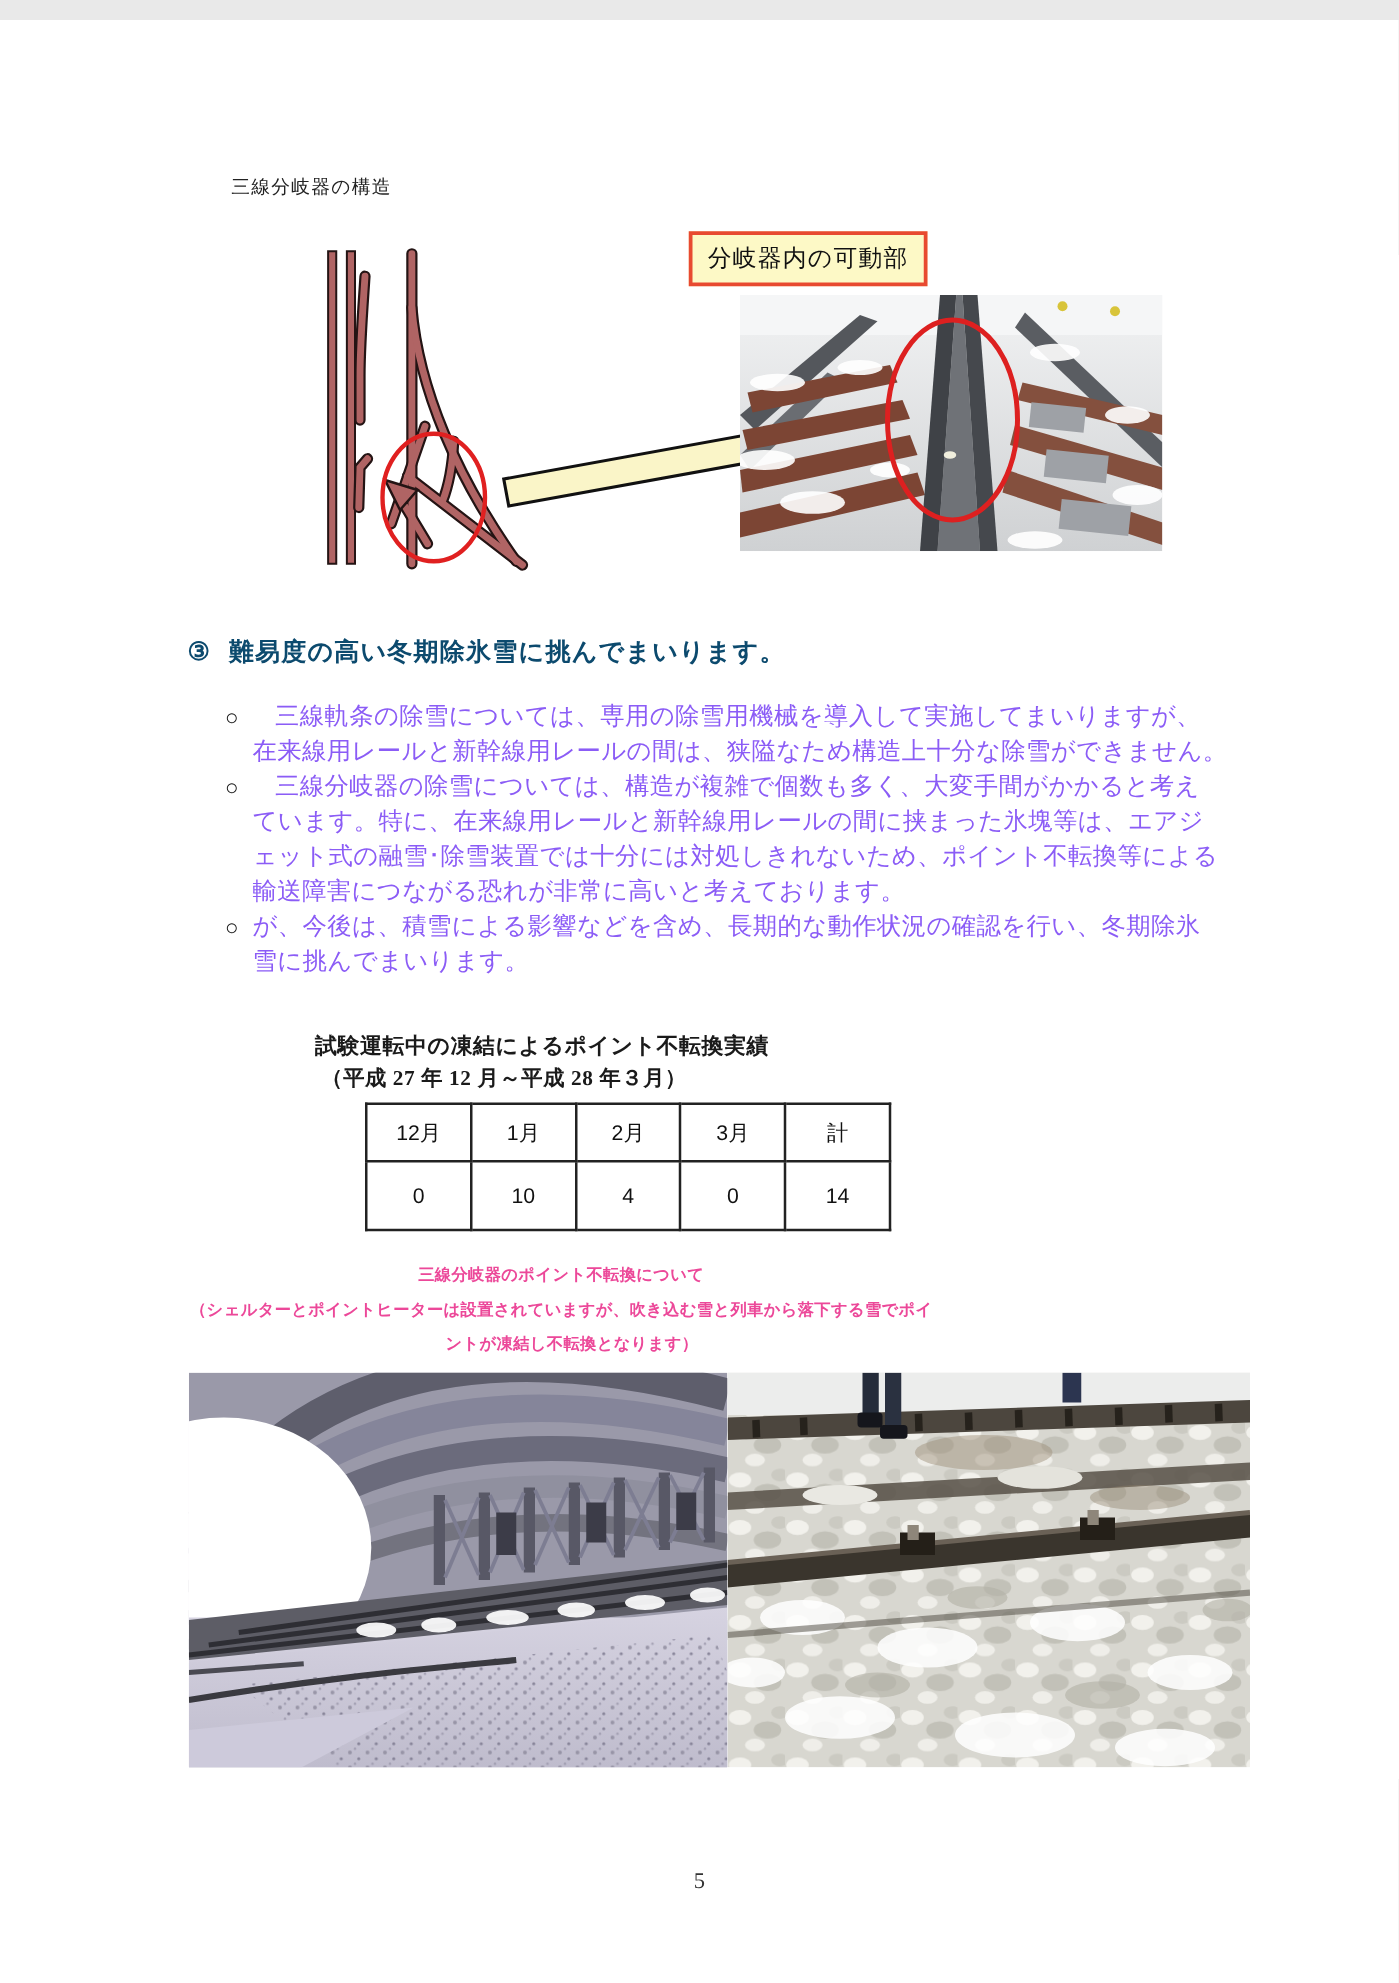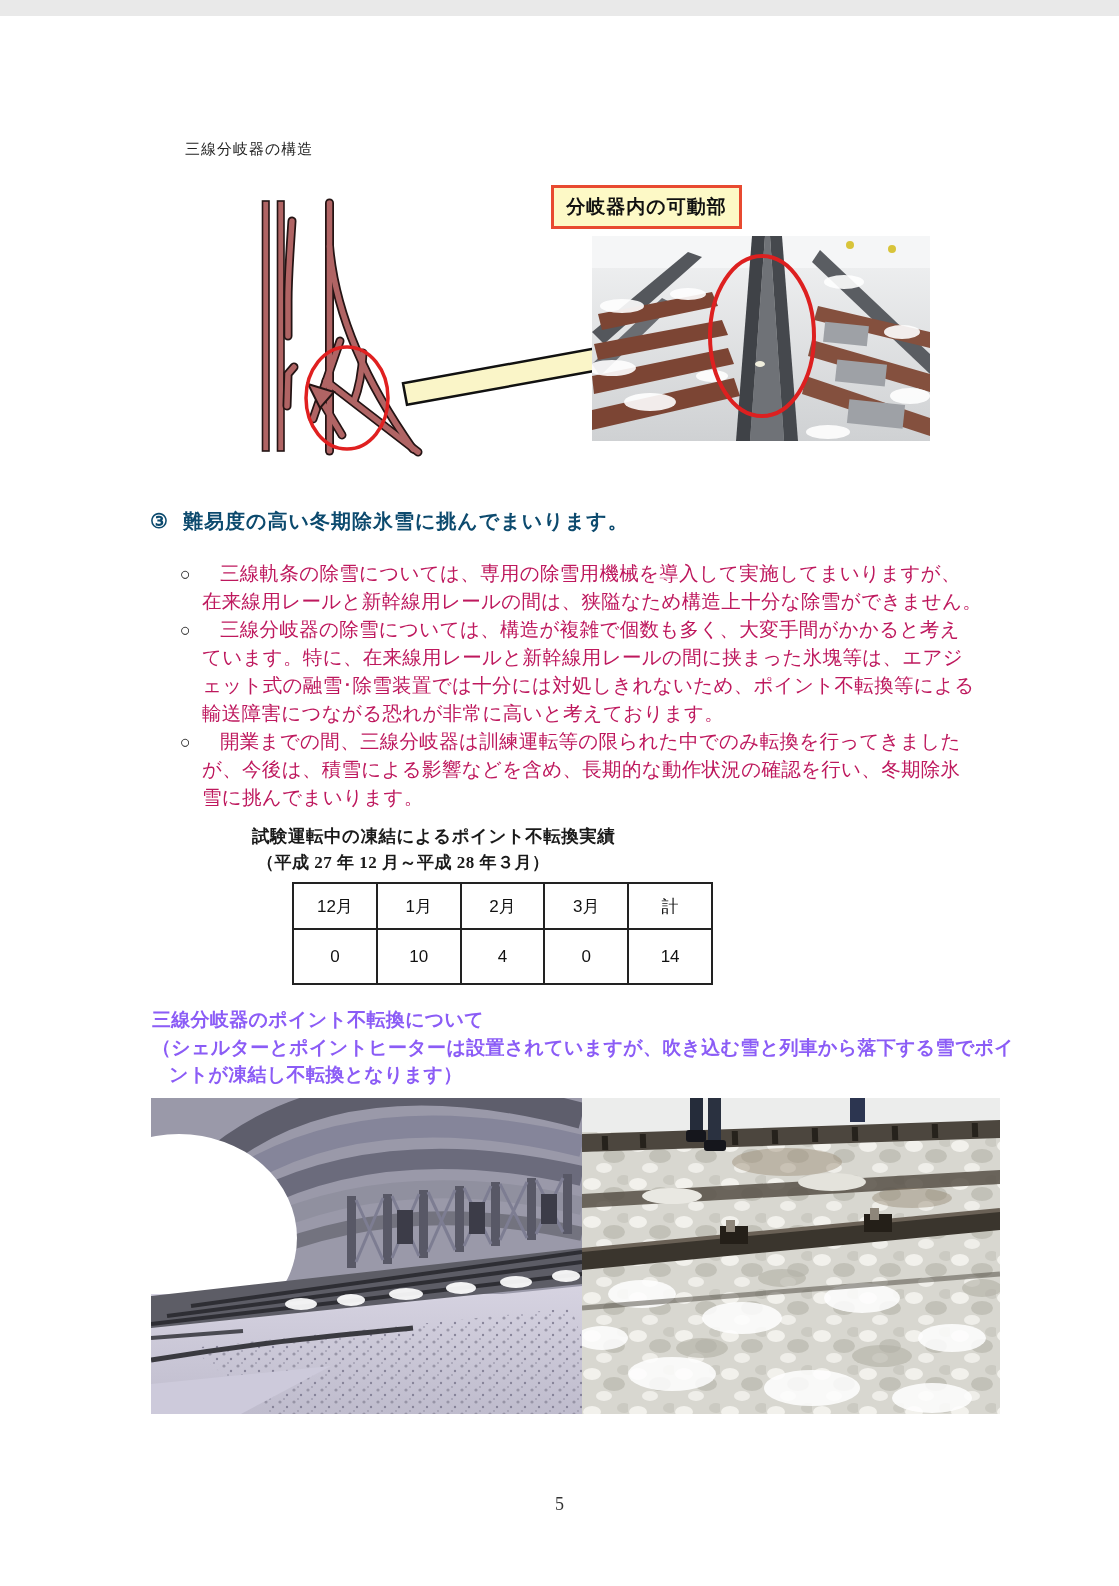--- a/index.html
+++ b/index.html
@@ -4,46 +4,46 @@
 <style>
   html,body{margin:0;padding:0;background:#e9e9e9;}
   .page{position:relative;width:1119px;height:1586px;background:#ffffff;margin:16px auto;
         font-family:"Liberation Sans",sans-serif;color:#1a1a1a;overflow:hidden;}
   .abs{position:absolute;}
 
   .caption-top{left:185px;top:124px;font-size:15px;letter-spacing:1px;color:#222;}
 
   .label-box{left:551px;top:169px;width:191px;height:44px;background:#fdf9c6;
              border:3px solid #e84a30;box-sizing:border-box;display:flex;
-             align-items:center;justify-content:center;font-size:19px;font-weight:bold;
+             align-items:center;justify-content:center;font-size:19px;font-weight:normal;
              letter-spacing:1px;color:#111;}
 
   .photo-frame{overflow:hidden;}
 
   .heading{left:150px;top:492px;font-size:20px;font-weight:bold;letter-spacing:1px;color:#0c4a6e;}
   .heading .num{margin-right:14px;}
 
   .bullets{left:180px;top:544px;width:816px;}
   .bullet{display:flex;align-items:flex-start;}
   .bullet .marker{width:22px;flex:0 0 22px;font-size:18px;line-height:28px;
                   font-family:"Liberation Serif",serif;color:#111;}
   .bullet .lines{font-family:"Liberation Serif",serif;font-size:19.5px;line-height:28px;
-                 color:#be185d;letter-spacing:0.3px;}
+                 color:#8b5cf6;letter-spacing:0.3px;}
   .bullet .lines .ln.first{padding-left:18px;}
 
   .tbl-title{left:252px;top:808px;font-size:17.5px;font-weight:bold;letter-spacing:0.5px;}
   .tbl-sub{left:257px;top:835px;font-size:17px;font-weight:bold;letter-spacing:0.5px;font-family:Liberation Serif, serif;}
   table.freeze{position:absolute;left:292px;top:866px;width:421px;border-collapse:collapse;
                table-layout:fixed;}
   table.freeze td{border:2px solid #222;text-align:center;font-size:17px;color:#111;}
   table.freeze tr.hdr td{height:42px;}
   table.freeze tr.val td{height:51px;}
 
-  .caption-bottom{left:152px;top:990px;font-size:19px;font-weight:bold;line-height:27.5px;
-                  letter-spacing:0.3px;color:#8b5cf6;}
+  .caption-bottom{left:152px;top:990px;font-size:13px;font-weight:bold;line-height:27.5px;
+                  letter-spacing:0.3px;color:#ec4899;text-align:center;}
   .caption-bottom .ln.indent{padding-left:17px;}
 
   .page-num{left:0;top:1478px;width:1119px;text-align:center;
             font-family:"Liberation Serif",serif;font-size:18px;color:#333;}
 </style>
 </head>
 <body>
 
 <div class="page">
 
@@ -158,21 +158,20 @@
       <div class="lines">
         <div class="ln first">三線分岐器の除雪については、構造が複雑で個数も多く、大変手間がかかると考え</div>
         <div class="ln">ています。特に、在来線用レールと新幹線用レールの間に挟まった氷塊等は、エアジ</div>
         <div class="ln">ェット式の融雪･除雪装置では十分には対処しきれないため、ポイント不転換等による</div>
         <div class="ln">輸送障害につながる恐れが非常に高いと考えております。</div>
       </div>
     </div>
     <div class="bullet">
       <span class="marker">○</span>
       <div class="lines">
-        <div class="ln first">開業までの間、三線分岐器は訓練運転等の限られた中でのみ転換を行ってきました</div>
         <div class="ln">が、今後は、積雪による影響などを含め、長期的な動作状況の確認を行い、冬期除氷</div>
         <div class="ln">雪に挑んでまいります。</div>
       </div>
     </div>
   </div>
 
   <div class="abs tbl-title">試験運転中の凍結によるポイント不転換実績</div>
   <div class="abs tbl-sub">（平成 27 年 12 月～平成 28 年３月）</div>
 
   <table class="freeze">

